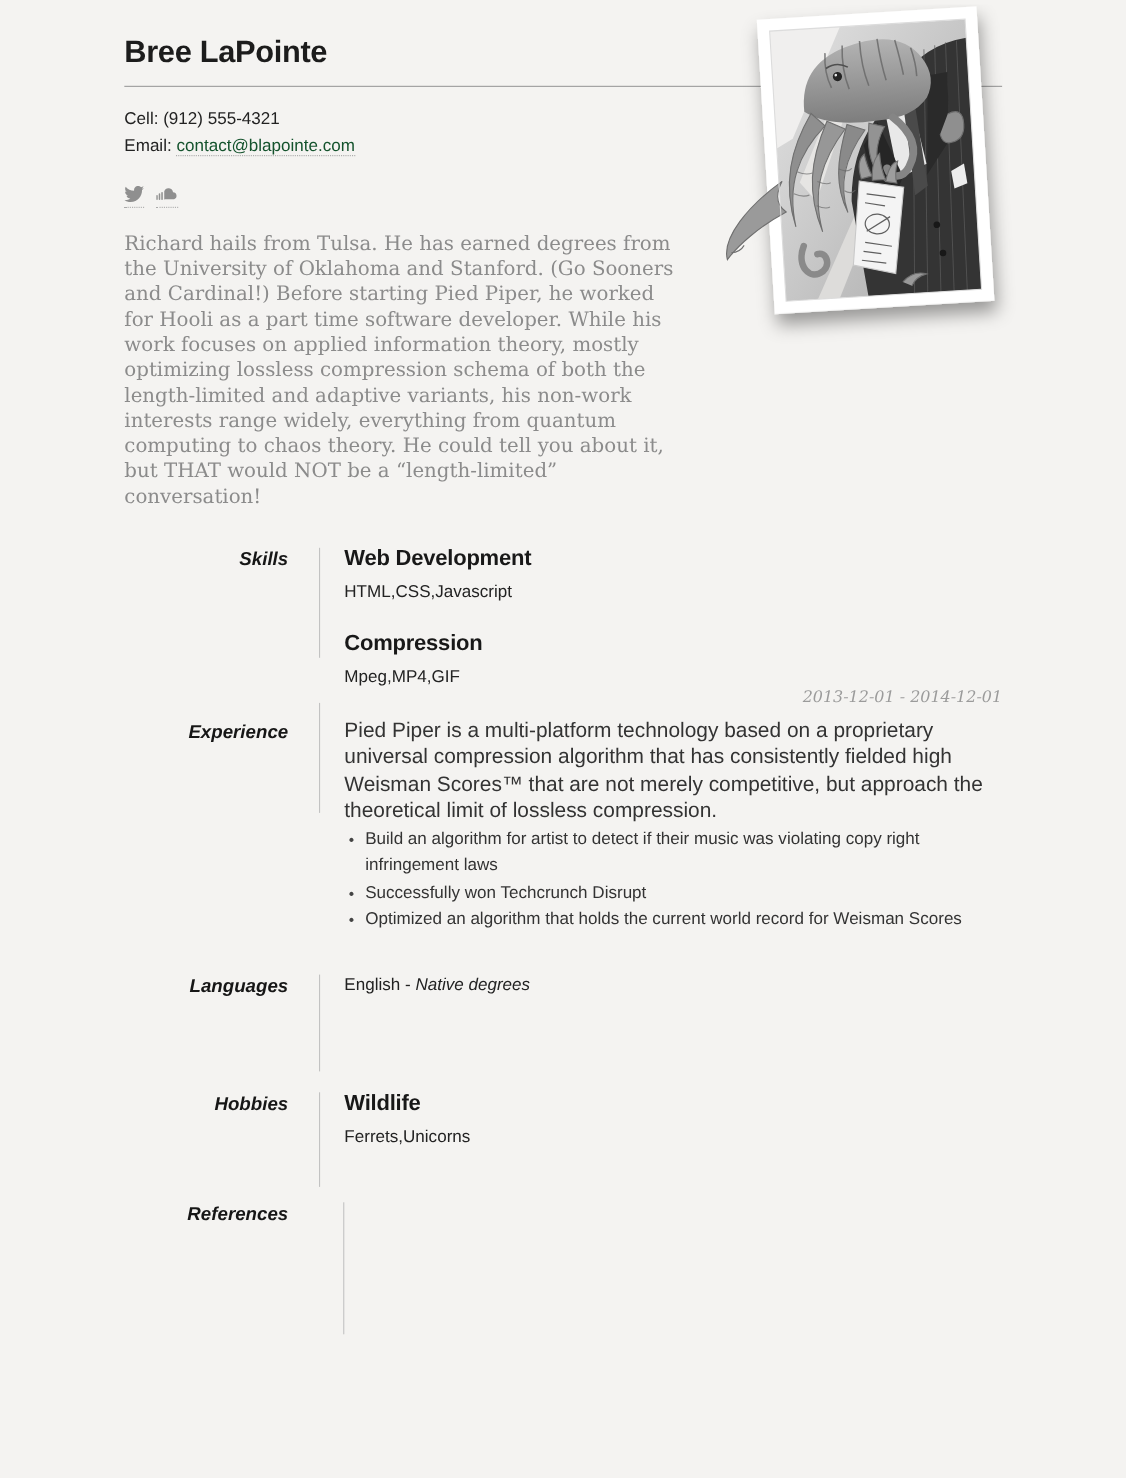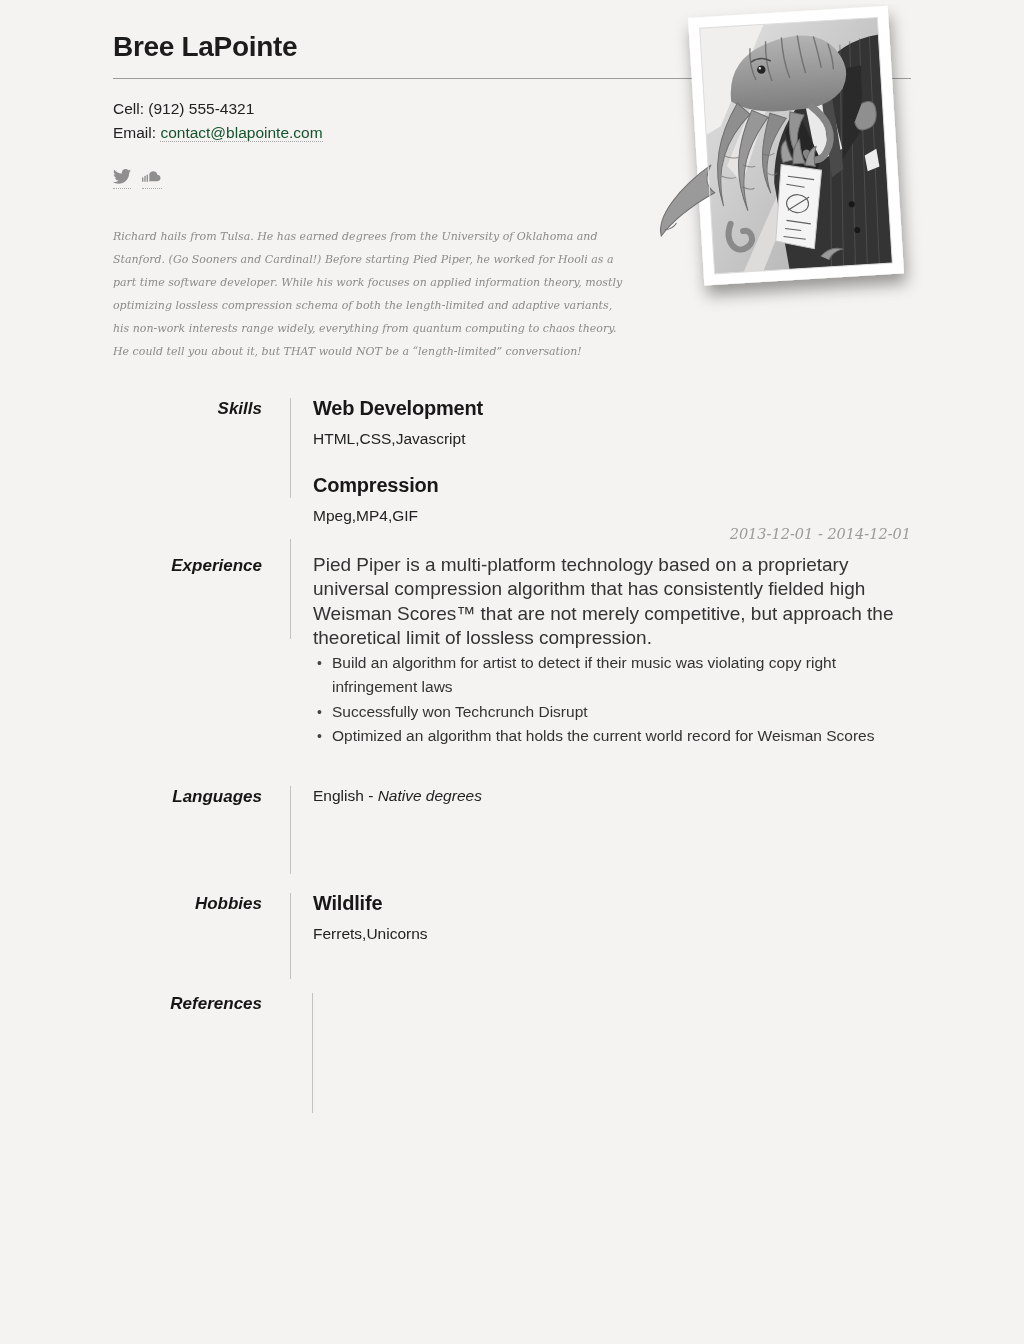--- a/index.html
+++ b/index.html
@@ -25,23 +25,23 @@
   .contact-link {
     color:#14532d; text-decoration:none;
     border-bottom:1px dotted #a6a6a6; cursor:pointer;
   }
   .social { margin-top:24px; display:flex; gap:11px; }
   .social a { display:inline-block; padding-bottom:4px; border-bottom:1px dotted #a9a9a9; cursor:pointer; }
   .social svg { display:block; fill:#8f8f8f; }
 
   
   .intro {
-    margin:36px 0 0 113px; width:512px;
+    margin:21px 0 0 113px; width:512px;
     font-family:"DejaVu Serif","Liberation Serif",serif;
-    font-style:italic; font-size:11px; line-height:23px; color:#8b8b8b;
+    font-size:18px; line-height:23px; color:#8b8b8b;
   }
 
   
   .photo { position:absolute; top:4px; left:630px; width:330px; height:330px; z-index:5; pointer-events:none; }
 
   
   .sections { margin:33px 0 0 113px; width:798px; }
   .section { display:grid; grid-template-columns:149px 51px 598px; position:relative; }
   .section-label {
     text-align:right; font-size:17px; font-weight:bold; font-style:italic;

